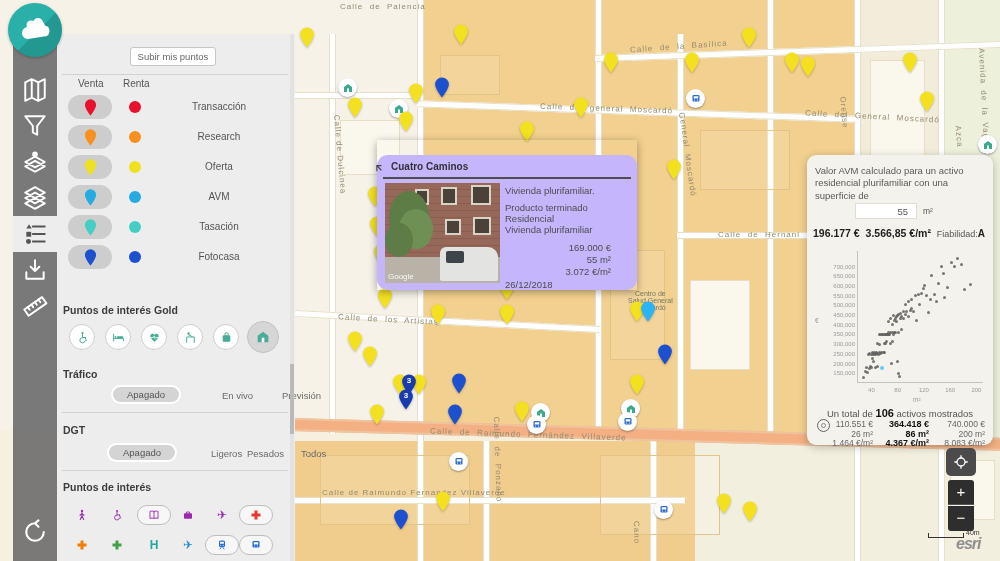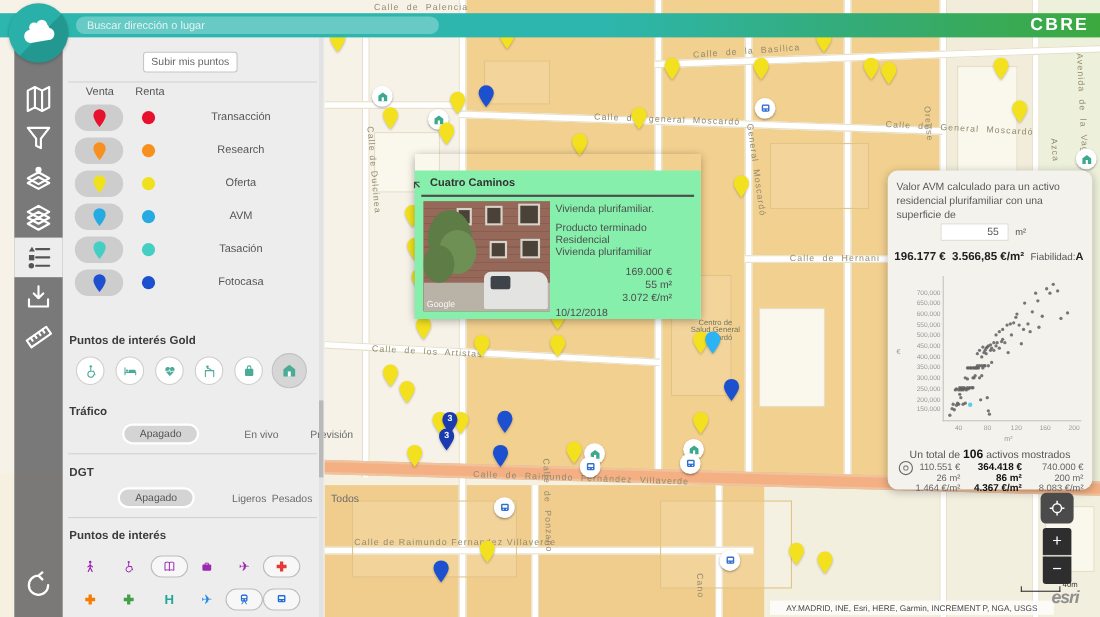--- a/index.html
+++ b/index.html
@@ -62,21 +62,21 @@
   .poi-grid-row { position:absolute; width:238px; height:26px; }
   .poi-item { position:absolute; top:1px; width:22px; height:20px; display:flex; align-items:center; justify-content:center; cursor:pointer; font-size:11px; }
   .poi-item.pill { border:1px solid #bdbdbd; border-radius:10px; background:#f7f7f7; width:34px; margin-left:-6px; }
   .h-glyph { font-weight:bold; font-size:11px; }
 
   
   #popup { position:absolute; left:377px; top:140px; width:260px; height:150px; z-index:35; box-shadow:0 2px 8px rgba(0,0,0,.35); }
   #popup-titlebar { position:absolute; left:0; top:0; width:260px; height:15px; background:#161616; color:#fff; font-size:8.5px; line-height:15px; padding:0 6px; }
   #popup-prev { position:absolute; right:26px; top:0; color:#fff; font-size:8px; cursor:pointer; }
   #popup-close { position:absolute; right:7px; top:0; color:#fff; font-size:9px; cursor:pointer; }
-  #popup-body { position:absolute; left:0; top:15px; width:260px; height:135px; background:#86efac; }
+  #popup-body { position:absolute; left:0; top:15px; width:260px; height:135px; background:#c4b5fd;border-radius:11px; }
   #popup-header { position:absolute; left:8px; top:6px; font-size:10px; font-weight:bold; color:#333; }
   #popup-zoomto { position:absolute; left:-2px; top:9px; cursor:pointer; }
   #popup-sep { position:absolute; left:6px; top:22px; width:248px; height:2px; background:#4d4d4d; }
   #popup-photo { position:absolute; left:8px; top:28px; width:115px; height:100px; background:#8f6250; overflow:hidden; }
   #popup-photo .brick { position:absolute; inset:0; background:repeating-linear-gradient(180deg,#96685a 0 6px,#8a5d4e 6px 7px); }
   #popup-photo .win { position:absolute; background:#4a4238; border:2px solid #d9d2c6; }
   #popup-photo .ground { position:absolute; left:0; bottom:0; width:115px; height:26px; background:#b9b2a6; }
   #popup-photo .tree { position:absolute; border-radius:50%; background:#5d7c46; }
   #popup-photo .tree.l2 { background:#6f9054; }
   #popup-photo .van { position:absolute; right:2px; bottom:2px; width:58px; height:34px; background:#e3e3e1; border-radius:6px 10px 2px 2px; }
@@ -458,24 +458,20 @@
         </div>
         <div class="pin" style="left: 398px; top: 389px;">
           <svg width="16" height="21" viewBox="0 0 24 32">
             <path d="M12 31 C12 31 1.5 18.5 1.5 11.2 A10.5 10.5 0 1 1 22.5 11.2 C22.5 18.5 12 31 12 31 Z" fill="#1a3bb0"></path>
           </svg>
           <span class="num">3</span>
         </div>
       </div>
   </div>
 
-  <div id="topbar">
-    <input id="search-input" type="text" placeholder="Buscar dirección o lugar" style="">
-    <div id="brand">CBRE</div>
-  </div>
   <div id="logo">
     <div class="shadow-wedge"></div>
     <svg width="34" height="28" viewBox="0 0 34 28">
       <path fill="#ffffff" d="M10 24 a6 6 0 1 1 1.5-11.8 A8 8 0 0 1 27 10.5 a5.5 5.5 0 0 1 -1 10.9 L10 24 Z"></path>
       <circle cx="13" cy="10" r="4.5" fill="#ffffff"></circle>
       <circle cx="20" cy="8" r="5" fill="#ffffff"></circle>
     </svg>
   </div>
 
   <div id="rail">
@@ -743,21 +739,21 @@
           </div>
         <div class="watermark">Google</div>
       </div>
       <div class="popup-line" style="top:30px;">Vivienda plurifamiliar.</div>
       <div class="popup-line" style="top:47px;">Producto terminado</div>
       <div class="popup-line" style="top:58px;">Residencial</div>
       <div class="popup-line" style="top:69px;">Vivienda plurifamiliar</div>
       <div class="popup-val" style="top:87px;">169.000 €</div>
       <div class="popup-val" style="top:99px;">55 m²</div>
       <div class="popup-val" style="top:111px;">3.072 €/m²</div>
-      <div class="popup-line" style="top:124px;">10/12/2018</div>
+      <div class="popup-line" style="top:124px;">26/12/2018</div>
     </div>
   </div>
 
   <div id="avm">
     <div id="avm-intro">Valor AVM calculado para un activo residencial plurifamiliar con una superficie de</div>
     <input id="avm-surface" type="text" value="55" style="">
     <span id="avm-surface-unit">m²</span>
     <div id="avm-result">
       <span class="v">196.177 €</span>&nbsp;
       <span class="v">3.566,85 €/m²</span>&nbsp;
@@ -920,16 +916,15 @@
   <div id="locate-btn">
     <svg width="16" height="16" viewBox="0 0 24 24">
       <circle cx="12" cy="12" r="6" fill="none" stroke="#fff" stroke-width="2"></circle>
       <path d="M12 2v4 M12 18v4 M2 12h4 M18 12h4" stroke="#fff" stroke-width="2"></path>
     </svg>
   </div>
   <div id="zoom-in">+</div>
   <div id="zoom-out">−</div>
   <div id="scalebar"></div>
   <div id="scale-label">40m</div>
-  <div id="attribution">AY.MADRID, INE, Esri, HERE, Garmin, INCREMENT P, NGA, USGS</div>
   <div id="esri-logo">esri</div>
 
 </div>
 
 </body></html>

